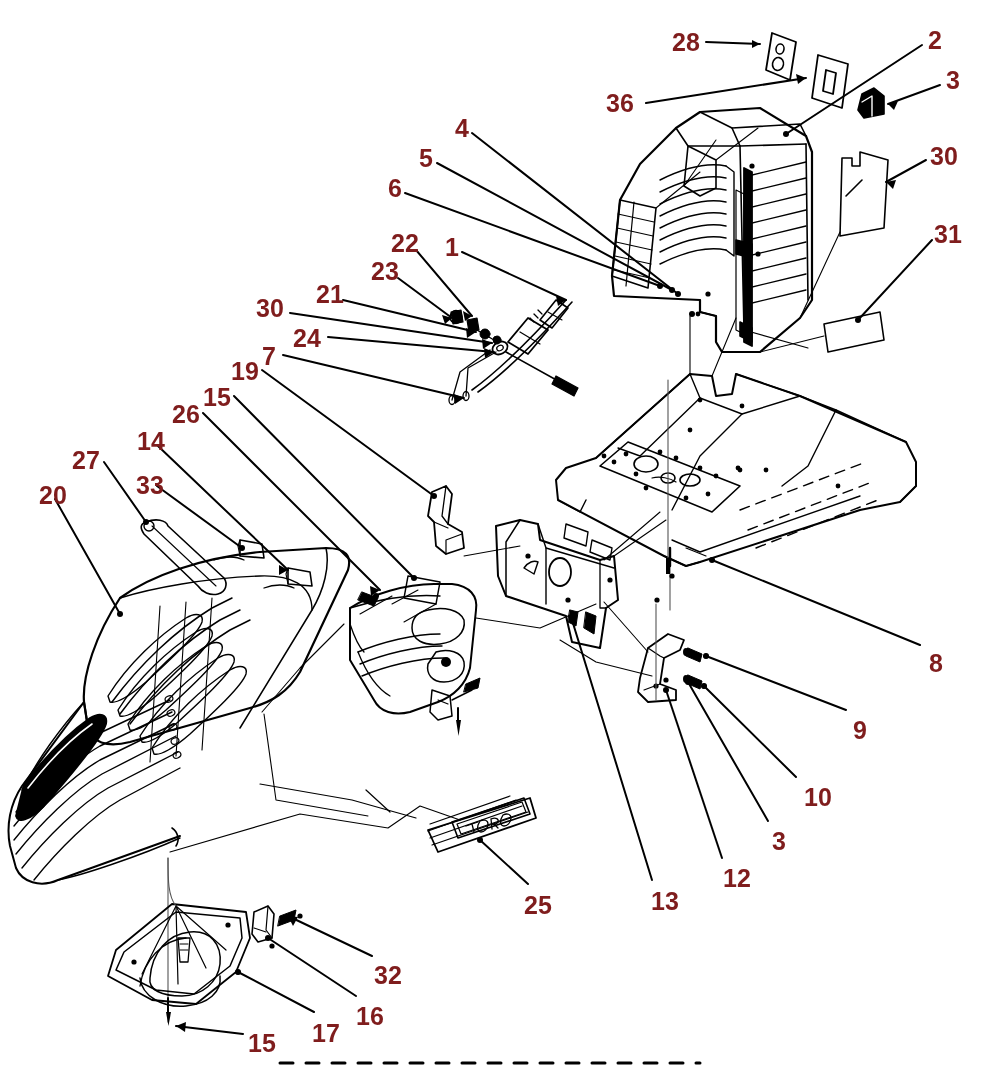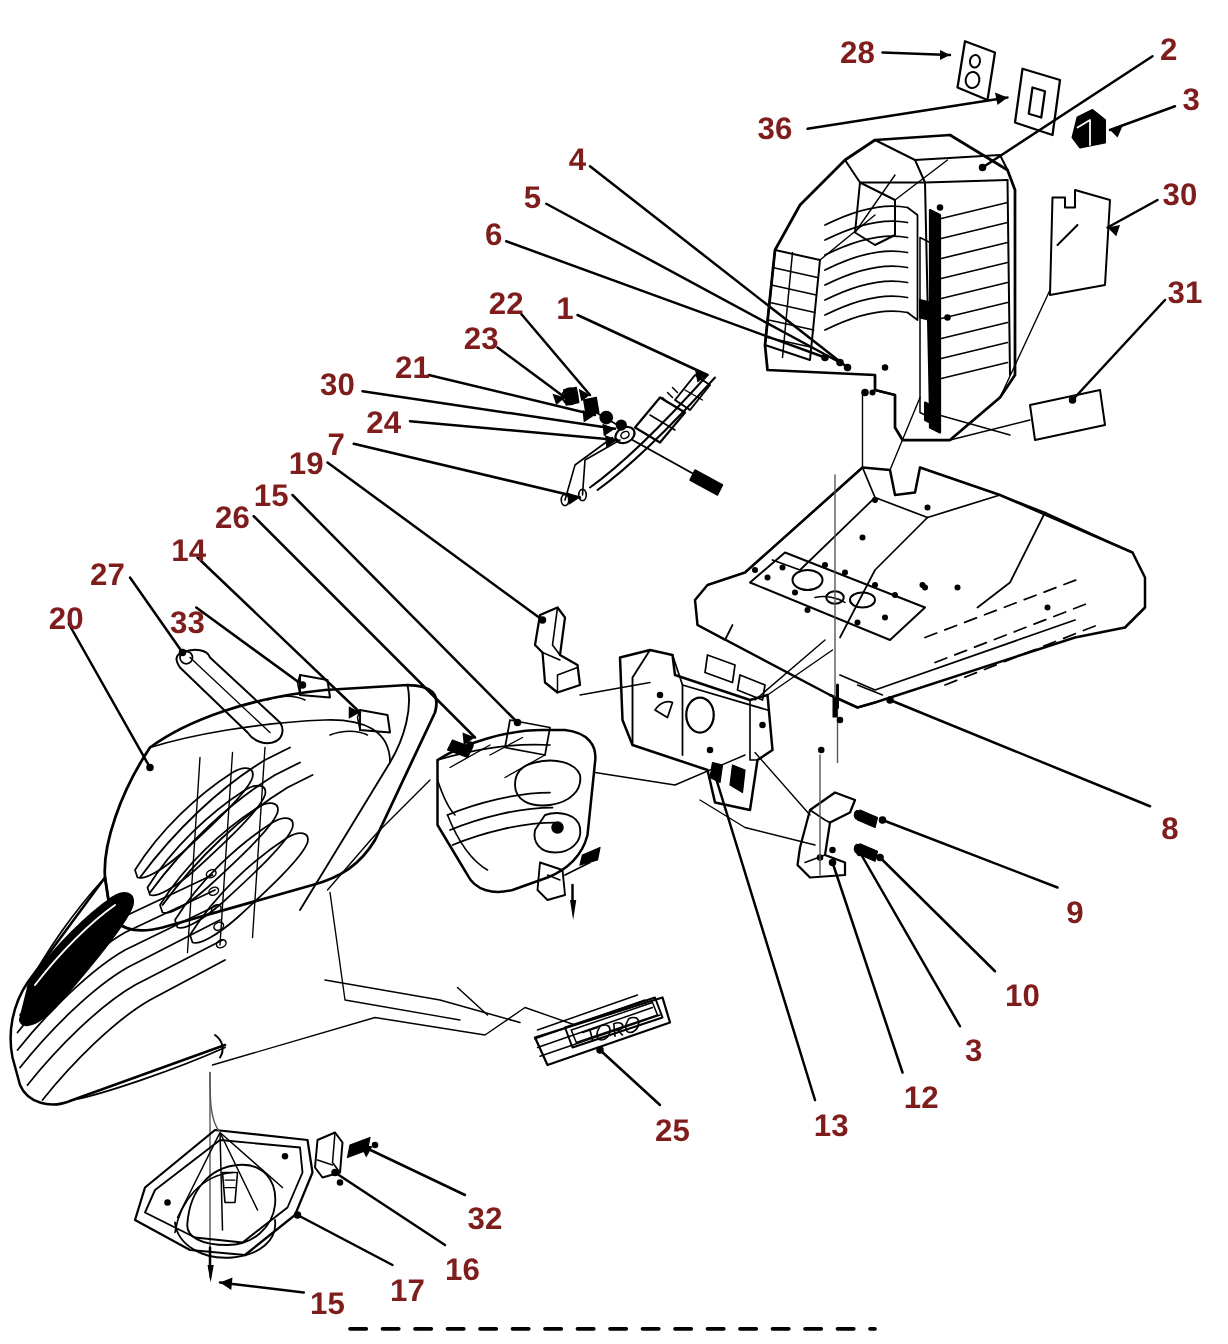--- a/index.html
+++ b/index.html
@@ -589,21 +589,21 @@
   <div class="callout" style="left:371px;top:259px">23</div>
   <div class="callout" style="left:316px;top:282px">21</div>
   <div class="callout" style="left:256px;top:296px">30</div>
   <div class="callout" style="left:293px;top:326px">24</div>
   <div class="callout" style="left:262px;top:344px">7</div>
   <div class="callout" style="left:231px;top:359px">19</div>
   <div class="callout" style="left:203px;top:385px">15</div>
   <div class="callout" style="left:172px;top:402px">26</div>
   <div class="callout" style="left:137px;top:429px">14</div>
   <div class="callout" style="left:72px;top:448px">27</div>
-  <div class="callout" style="left:136px;top:486px">33</div>
+  <div class="callout" style="left:136px;top:473px">33</div>
   <div class="callout" style="left:39px;top:483px">20</div>
   <div class="callout" style="left:929px;top:651px">8</div>
   <div class="callout" style="left:853px;top:718px">9</div>
   <div class="callout" style="left:804px;top:785px">10</div>
   <div class="callout" style="left:772px;top:829px">3</div>
   <div class="callout" style="left:723px;top:866px">12</div>
   <div class="callout" style="left:651px;top:889px">13</div>
   <div class="callout" style="left:524px;top:893px">25</div>
   <div class="callout" style="left:374px;top:963px">32</div>
   <div class="callout" style="left:356px;top:1004px">16</div>

